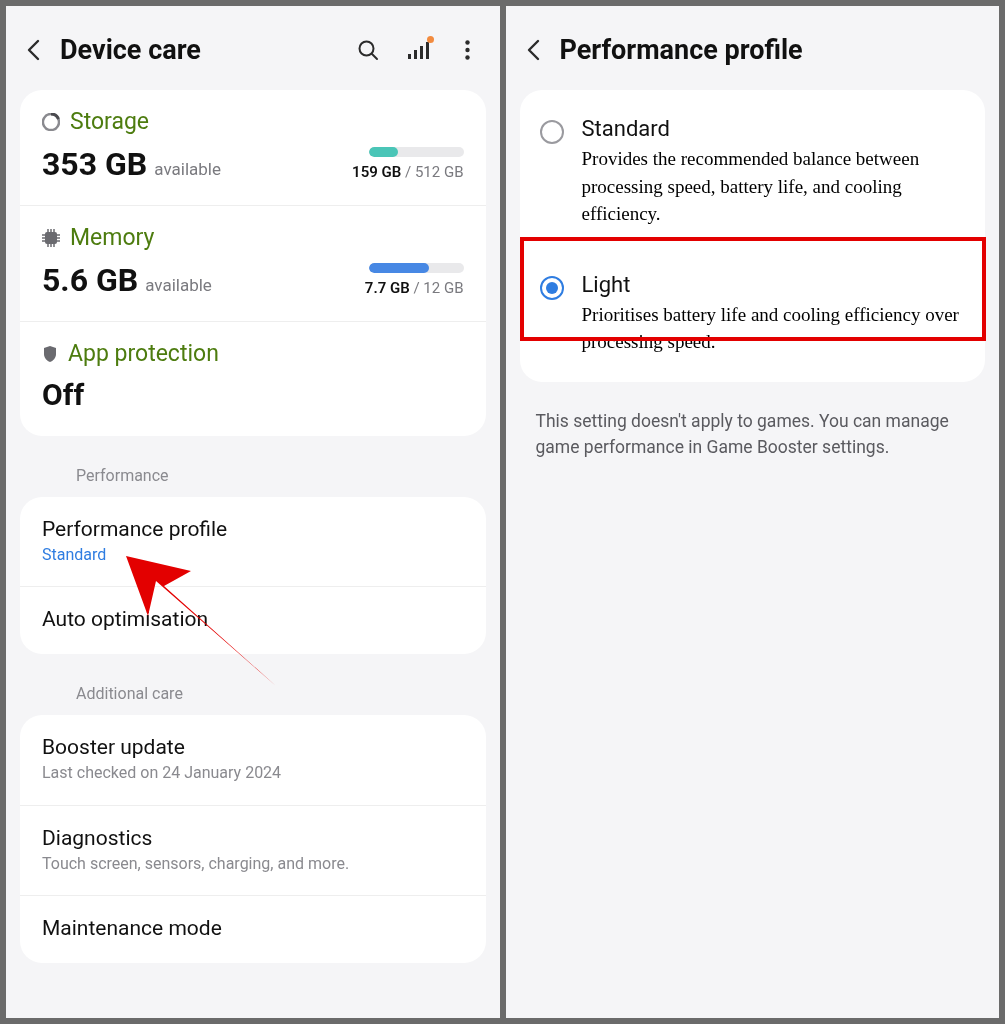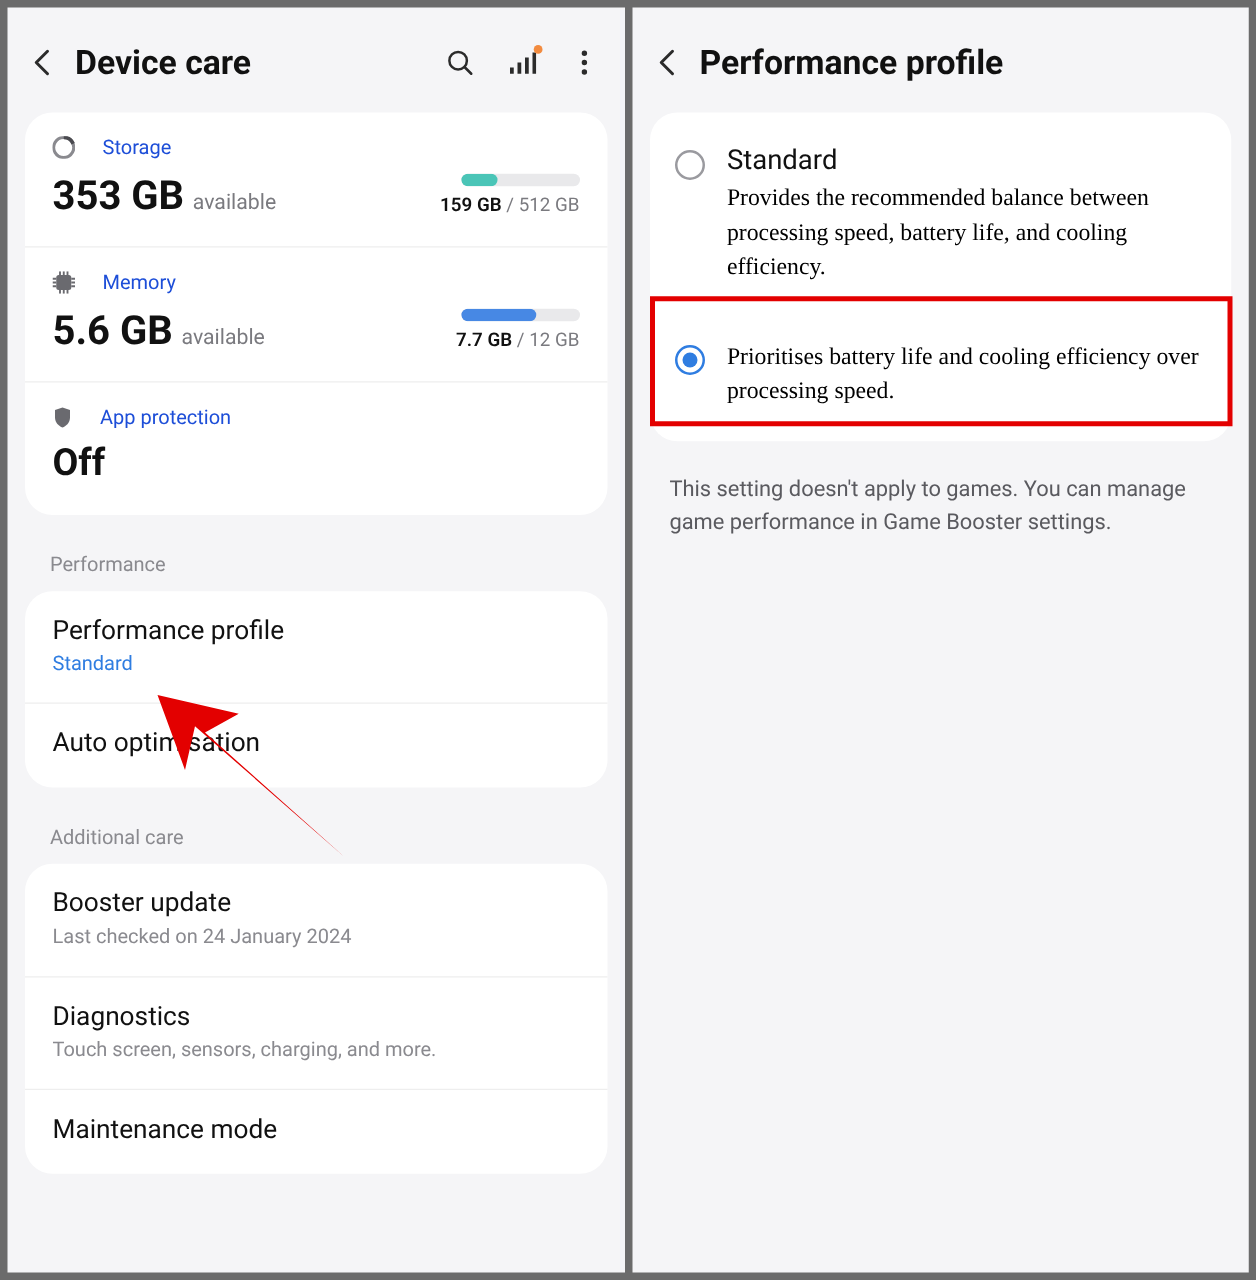--- a/index.html
+++ b/index.html
@@ -71,24 +71,24 @@
     padding: 0;
   }
   .stat-row {
     padding: 18px 22px 22px 22px;
     border-bottom: 1px solid #eee;
   }
   .stat-row:last-child { border-bottom: none; }
   .stat-head {
     display: flex;
     align-items: center;
-    gap: 22px;
+    gap: 10px;
     margin-bottom: 10px;
-    color: #1d4ed8;
-    font-size: 16px;
+    color: #4d7c0f;
+    font-size: 23px;
   }
   .stat-body {
     display: flex;
     justify-content: space-between;
     align-items: center;
   }
   .stat-main {
     display: flex;
     align-items: baseline;
     gap: 7px;
@@ -126,20 +126,21 @@
   .stat-fraction { font-size: 15px; color: #7a7a7f; }
   .stat-fraction .used { color: #111; font-weight: 600; }
   .app-protect {
     padding: 18px 22px 24px 22px;
   }
   .app-protect .stat-big { font-size: 30px; margin-top: 8px; }
   .section-label {
     font-size: 16px;
     color: #8a8a8f;
     padding: 24px 34px 6px 34px;
+    margin-left: 36px;
   }
   .list-item {
     padding: 20px 22px;
     border-bottom: 1px solid #eee;
     cursor: pointer;
   }
   .list-item:last-child { border-bottom: none; }
   .list-title {
     font-size: 21px;
     color: #111;
@@ -375,20 +376,21 @@
     <div class="option-row">
       <div class="radio"></div>
       <div class="option-text">
         <div class="option-title">Standard</div>
         <div class="option-desc">Provides the recommended balance between processing speed, battery life, and cooling efficiency.</div>
       </div>
     </div>
     <div class="option-row">
       <div class="radio selected"></div>
       <div class="option-text">
+        <div class="option-title">Light</div>
         <div class="option-desc">Prioritises battery life and cooling efficiency over processing speed.</div>
       </div>
     </div>
   </div>
 
   <div class="highlight-box" style="left:14px; top:231px; width:466px; height:104px;"></div>
 
   <div class="footer-note">This setting doesn't apply to games. You can manage game performance in Game Booster settings.</div>
 </div>
 

